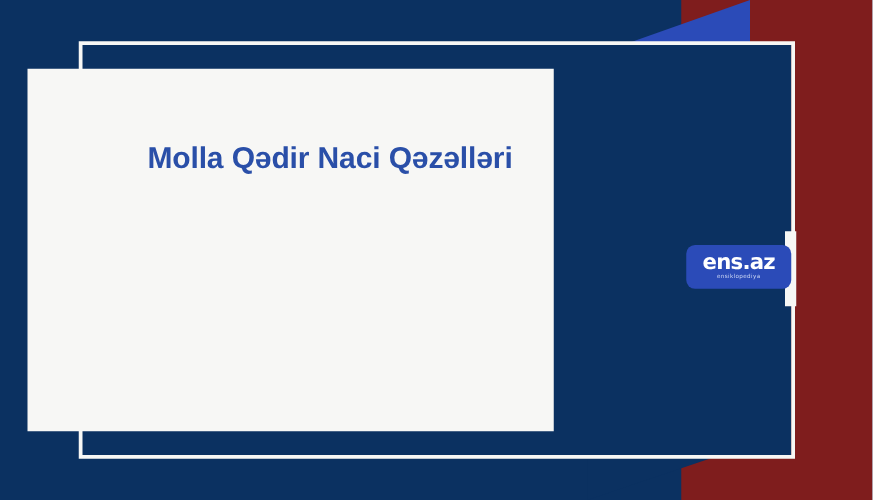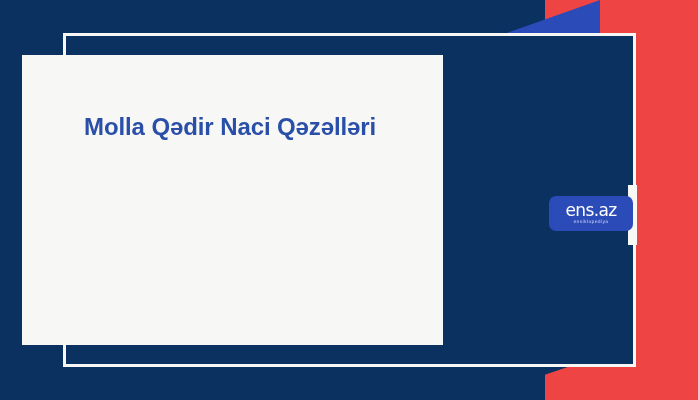--- a/index.html
+++ b/index.html
@@ -9,21 +9,22 @@
   }
   body {
     font-family: "Liberation Sans", sans-serif;
   }
 
   .banner {
     position: relative;
     width: 698px;
     height: 400px;
     overflow: hidden;
-    background: #ef4444;
+    background: #7f1d1d;
+    text-align: center;
   }
 
   
   .navy-base {
     position: absolute;
     left: 0;
     top: 0;
     width: 545px;
     height: 400px;
     background: #0b3161;
@@ -128,21 +129,21 @@
     flex-direction: column;
     align-items: center;
     justify-content: center;
   }
   .logo-word {
     font-size: 17px;
     line-height: 1;
     letter-spacing: -0.6px;
     color: #ffffff;
     font-family: "DejaVu Sans", sans-serif;
-    font-weight: 400;
+    font-weight: 700;
   }
   .logo-sub {
     margin-top: 1px;
     font-size: 4.5px;
     line-height: 1;
     letter-spacing: 0.3px;
     color: #cfd9f5;
     font-family: "DejaVu Sans", sans-serif;
   }
 </style>

